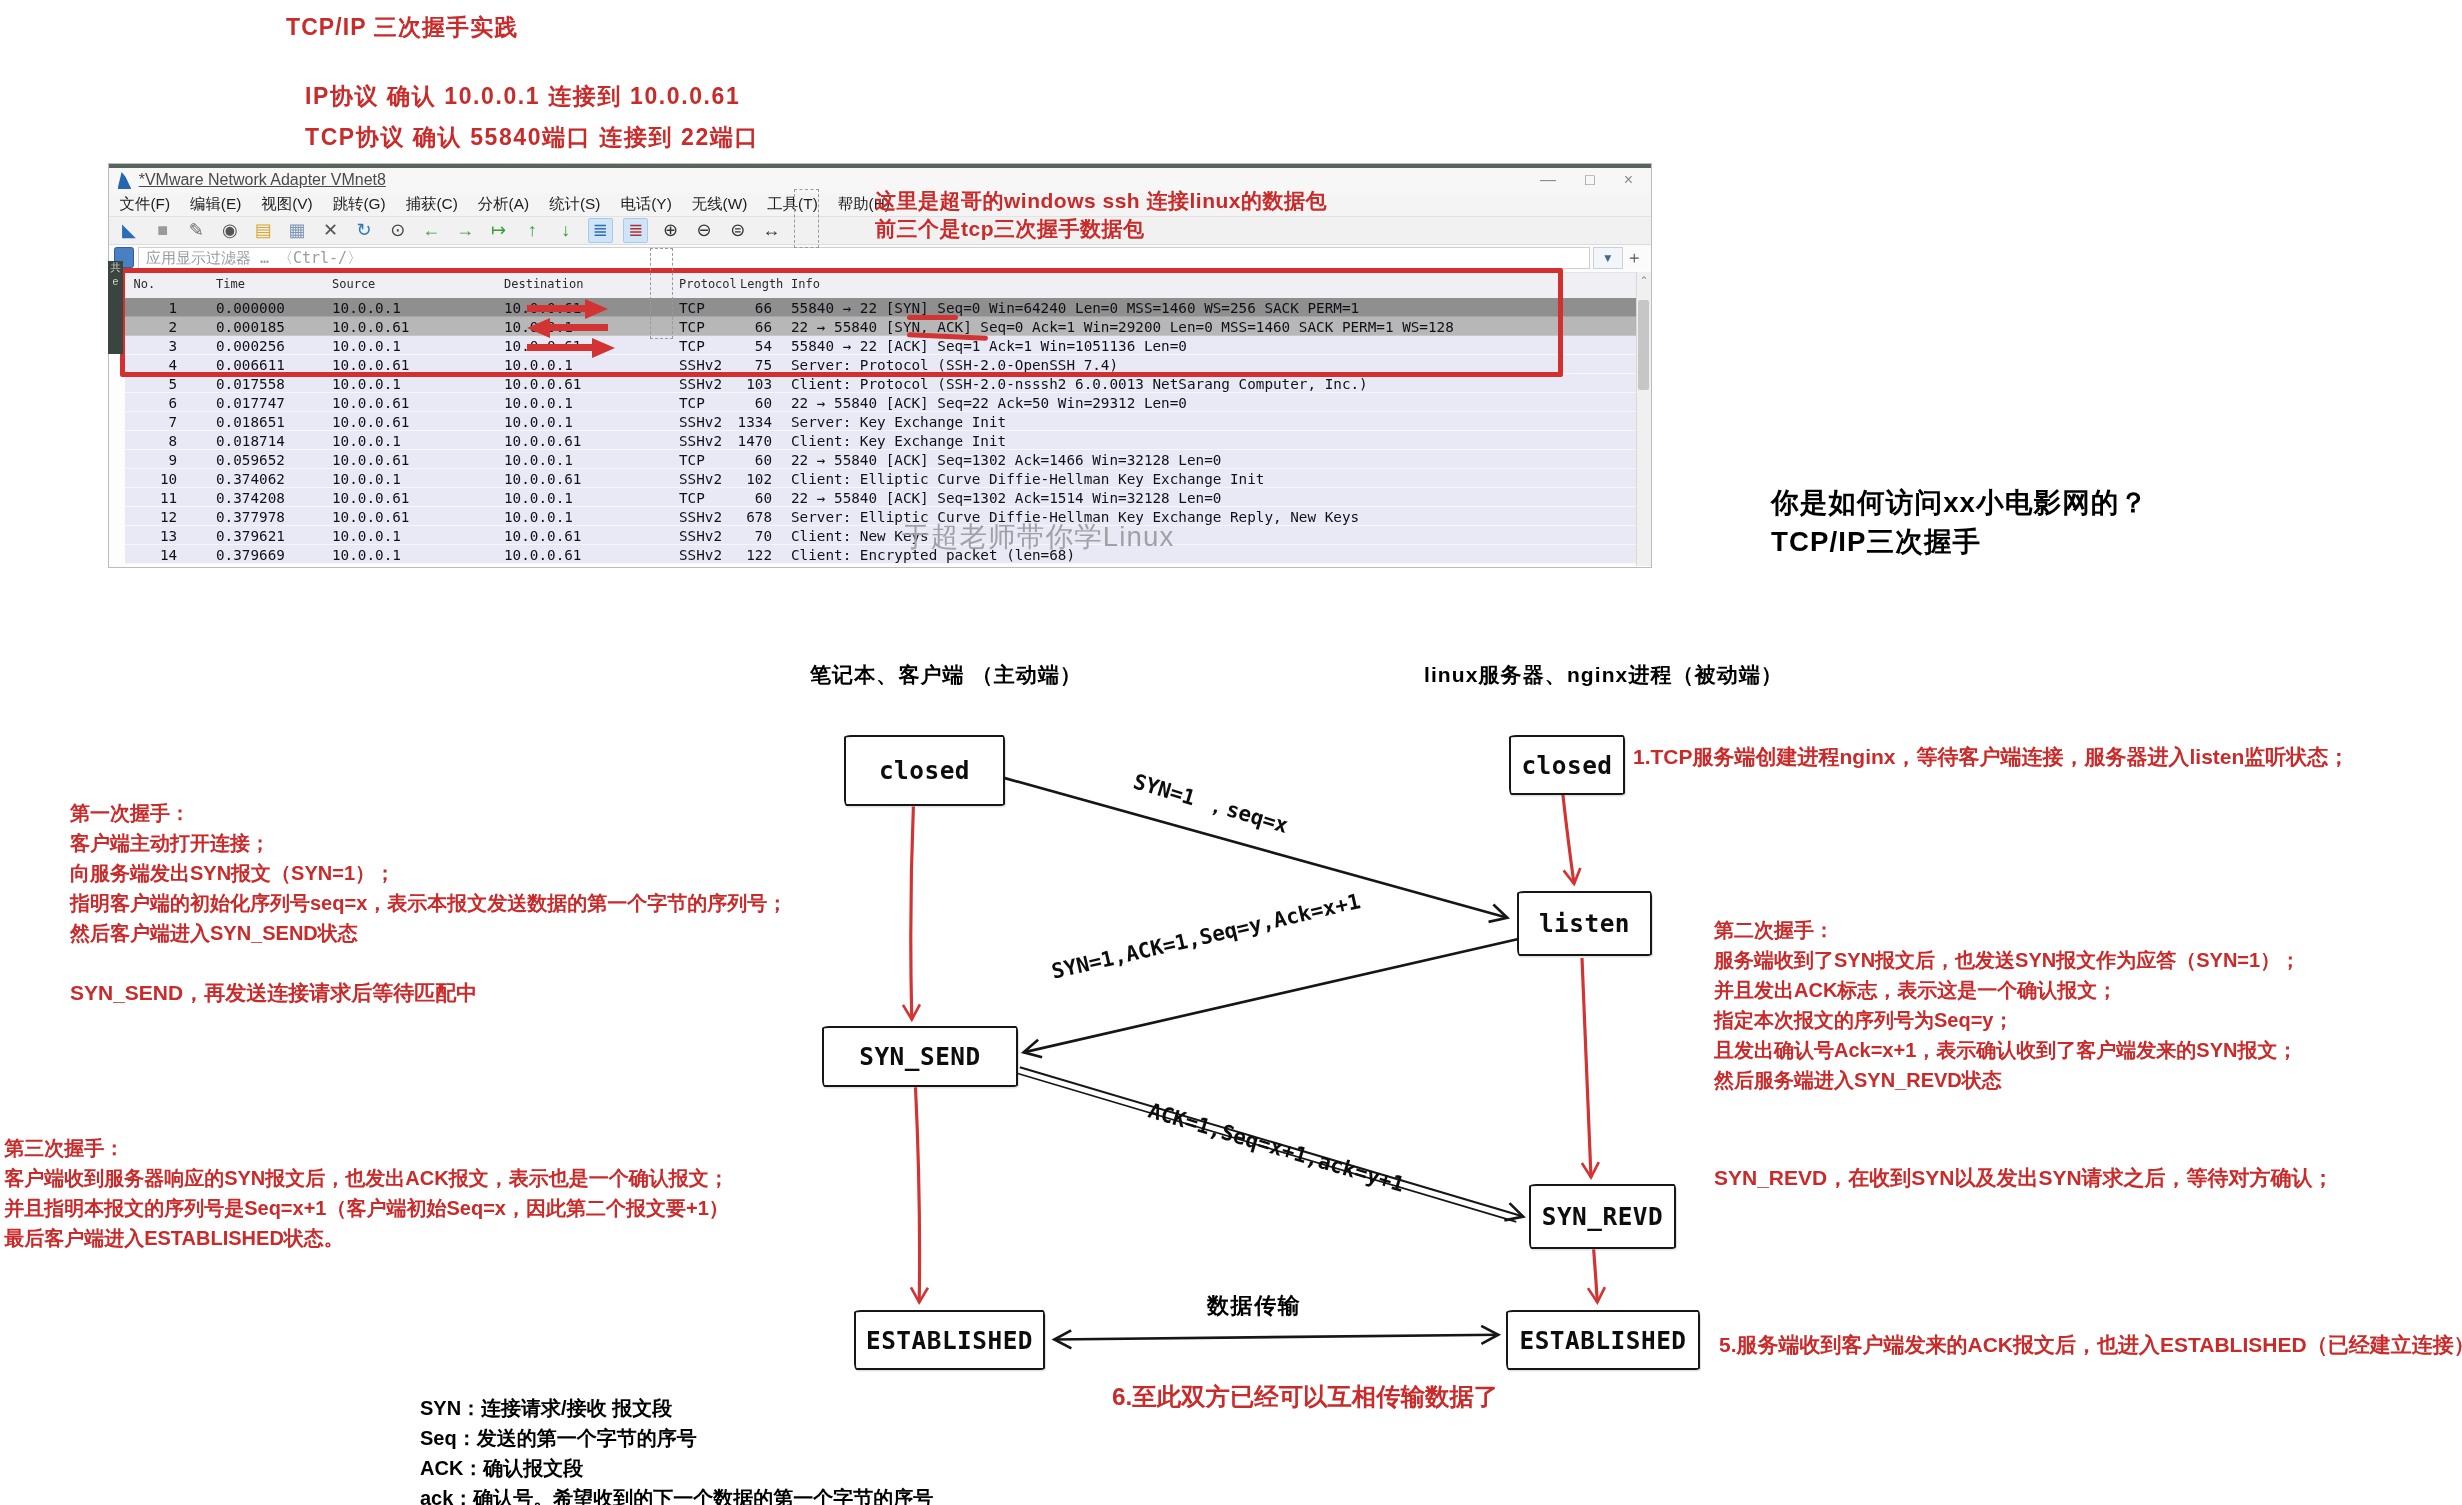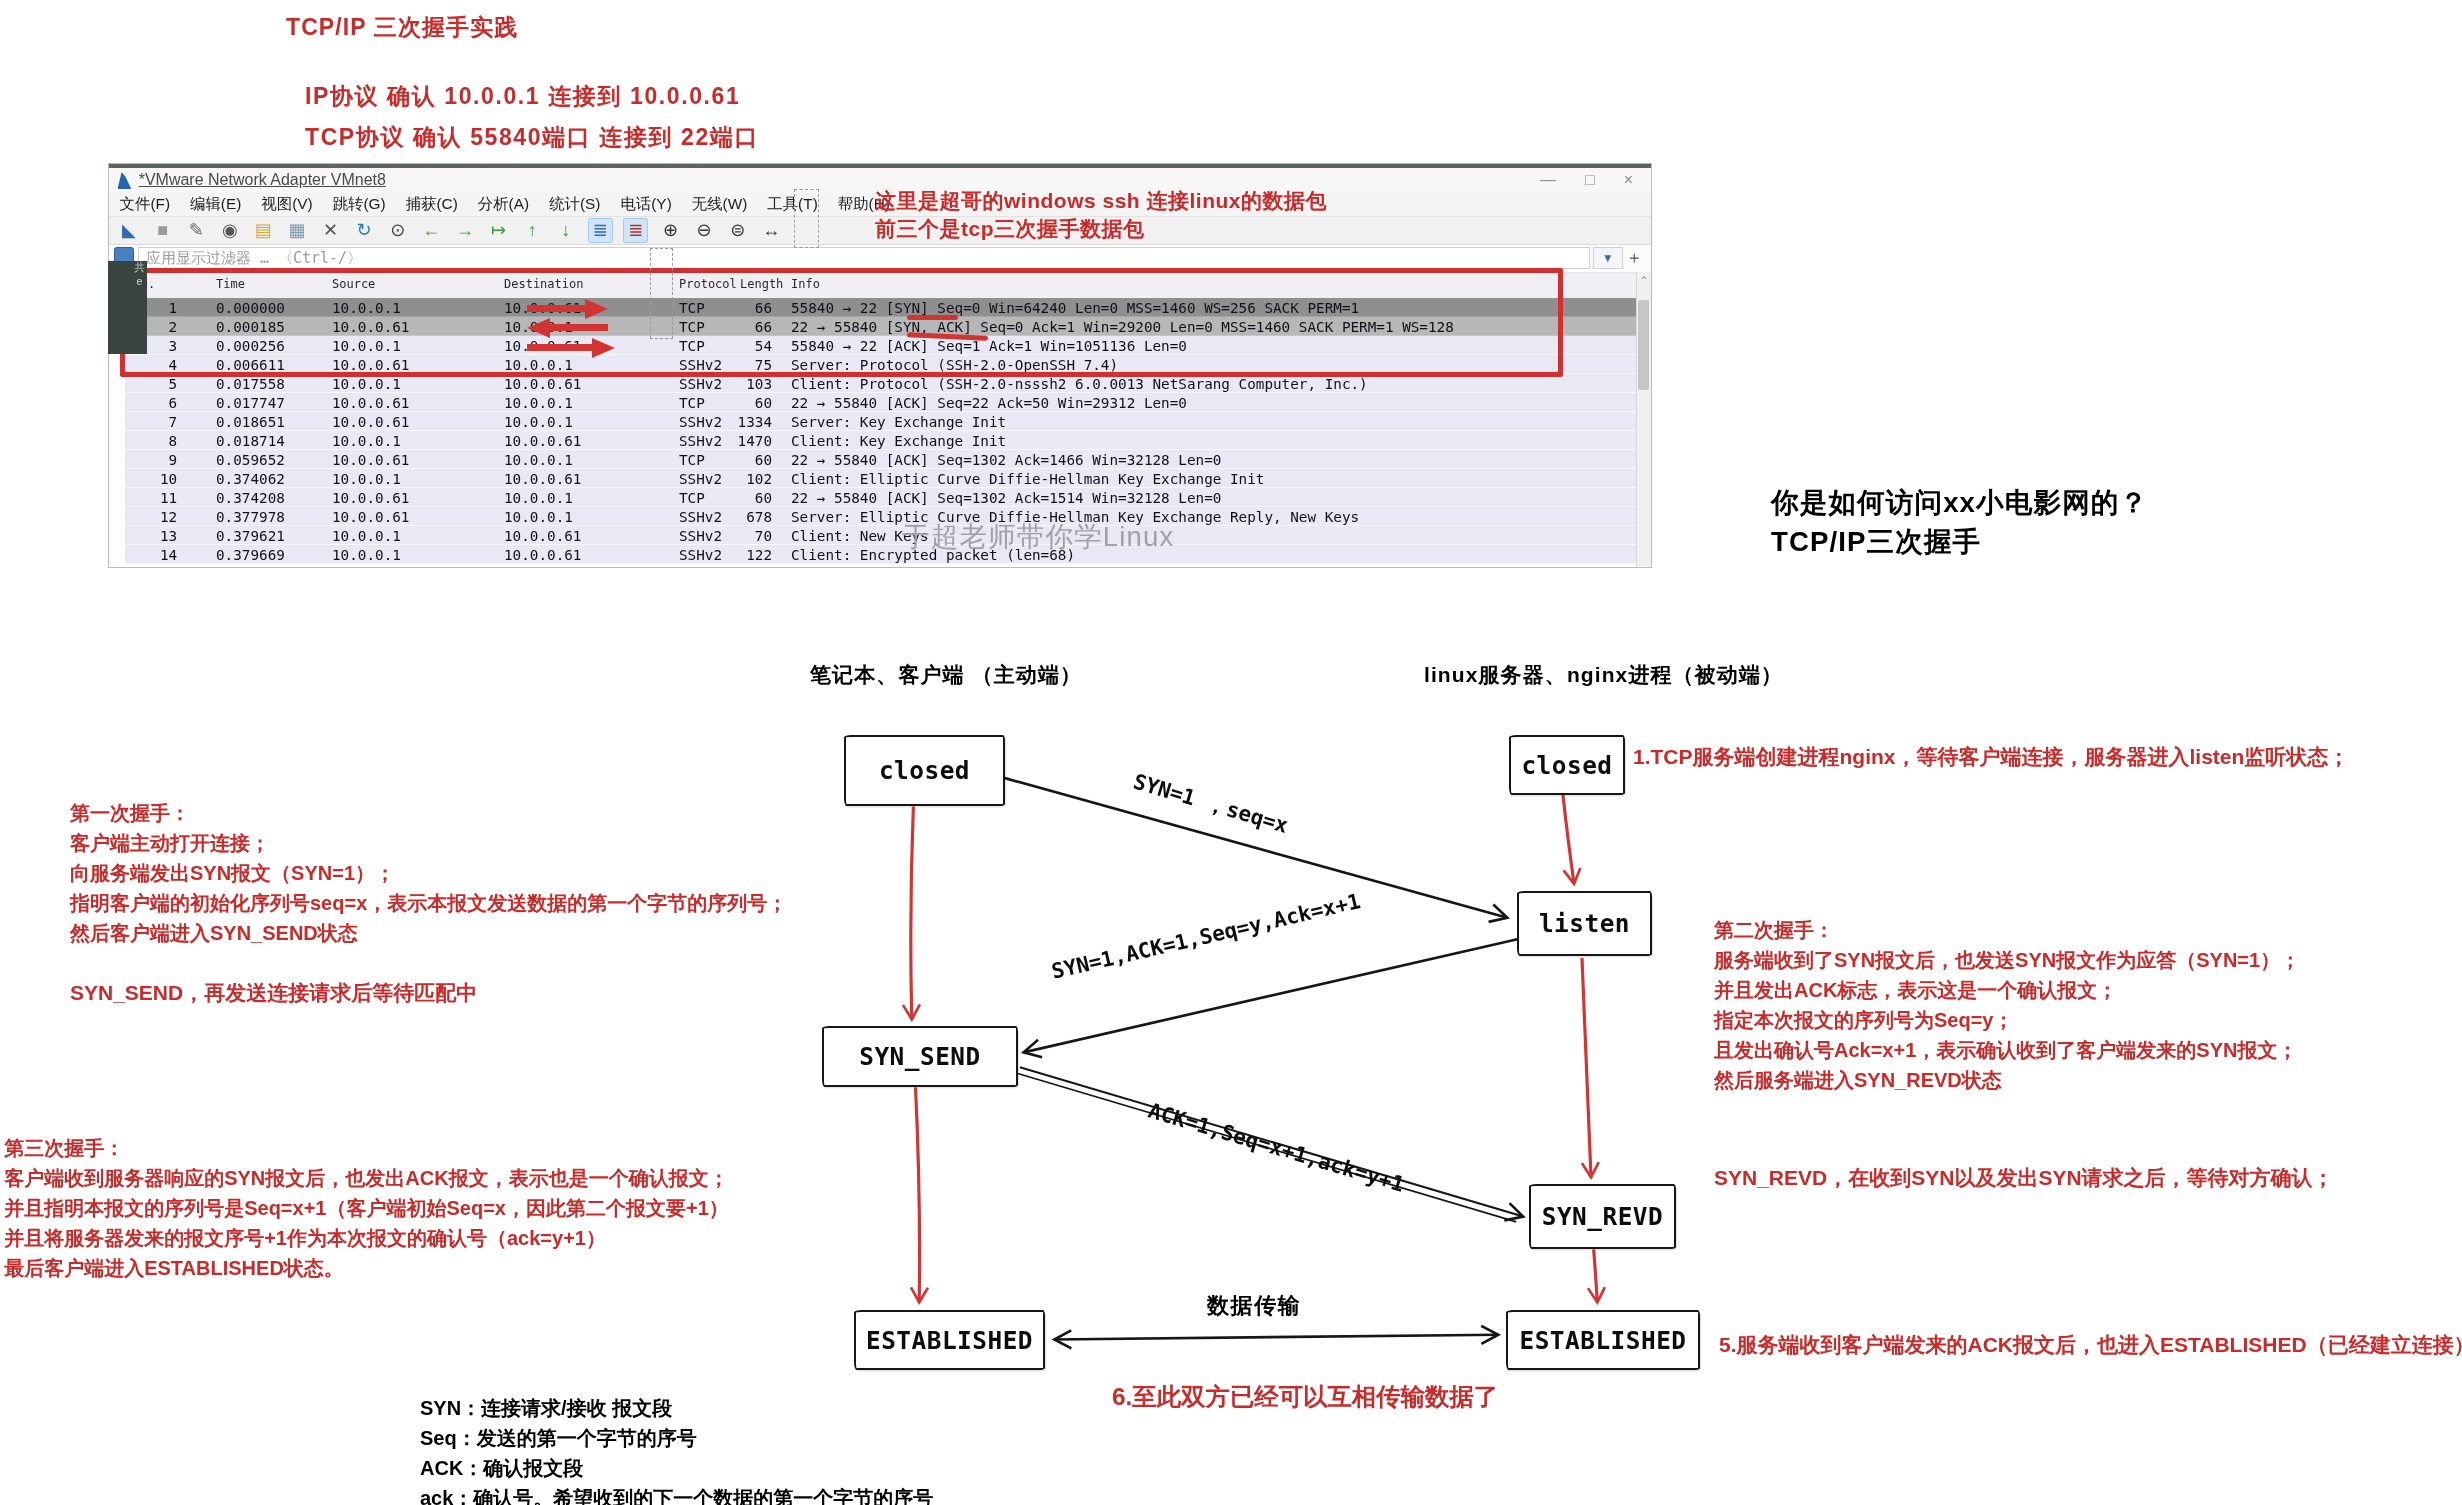--- a/index.html
+++ b/index.html
@@ -327,21 +327,21 @@
   <div class="abs" style="left:527px;top:338px;width:122px;height:19px;">
     <div class="dir-body" style="left:0;width:65px;"></div>
       <div class="dir-head-r" style="left:65px;"></div>
   </div>
 
   <div class="abs red-underline" style="left:907px;top:315px;width:51px;height:4.8px;"></div>
   <div class="abs red-underline" style="left:907px;top:334px;width:81px;height:5.3px;transform:rotate(2.5deg);"></div>
 
   <div class="abs dashed-box" style="left:794px;top:189px;width:23px;height:57px;"></div>
   <div class="abs dashed-box" style="left:650px;top:248px;width:21px;height:89px;"></div>
-  <div class="abs darkstrip" style="left:108px;top:261px;width:15px;height:93px;padding-left:24px;">共 e</div>
+  <div class="abs darkstrip" style="left:108px;top:261px;width:15px;height:93px;">共 e</div>
 
   <div class="abs ws-note red" style="left:875px;top:187px;">这里是超哥的windows  ssh 连接linux的数据包</div>
   <div class="abs ws-note red" style="left:875px;top:215px;">前三个是tcp三次握手数据包</div>
 
   <div class="abs question" style="left:1771px;top:483px;">
     <div>你是如何访问xx小电影网的？</div>
     <div>TCP/IP三次握手</div>
   </div>
 
   <div class="abs dg-header" style="left:810px;top:661px;">笔记本、客户端 （主动端）</div>
@@ -392,21 +392,20 @@
       <div>客户端主动打开连接；</div>
       <div>向服务端发出SYN报文（SYN=1）；</div>
       <div>指明客户端的初始化序列号seq=x，表示本报文发送数据的第一个字节的序列号；</div>
       <div>然后客户端进入SYN_SEND状态</div>
     </div>
   <div class="abs note-single red" style="left:70px;top:979px;">SYN_SEND，再发送连接请求后等待匹配中</div>
   <div class="abs note-block red" style="left:4.2px;top:1133px;">
       <div>第三次握手：</div>
       <div>客户端收到服务器响应的SYN报文后，也发出ACK报文，表示也是一个确认报文；</div>
       <div>并且指明本报文的序列号是Seq=x+1（客户端初始Seq=x，因此第二个报文要+1）</div>
-      <div>并且将服务器发来的报文序号+1作为本次报文的确认号（ack=y+1）</div>
       <div>最后客户端进入ESTABLISHED状态。</div>
     </div>
 
   <div class="abs note-single red" style="left:1633px;top:743px;">1.TCP服务端创建进程nginx，等待客户端连接，服务器进入listen监听状态；</div>
   <div class="abs note-block red" style="left:1714px;top:915px;">
       <div>第二次握手：</div>
       <div>服务端收到了SYN报文后，也发送SYN报文作为应答（SYN=1）；</div>
       <div>并且发出ACK标志，表示这是一个确认报文；</div>
       <div>指定本次报文的序列号为Seq=y；</div>
       <div>且发出确认号Ack=x+1，表示确认收到了客户端发来的SYN报文；</div>

